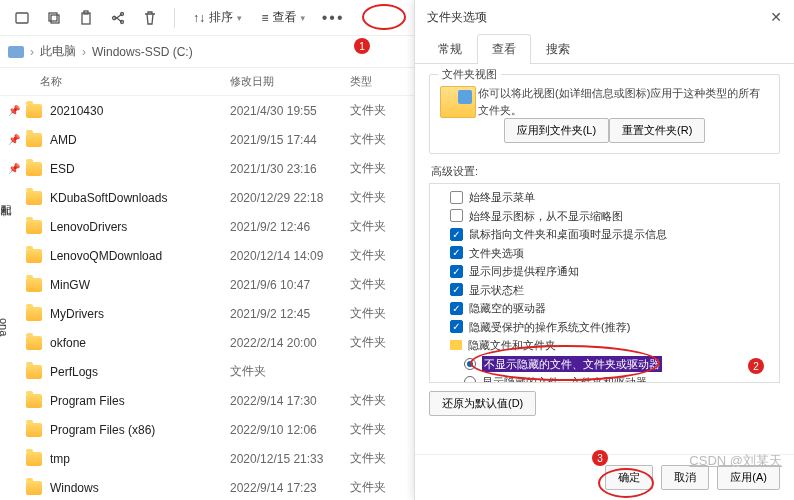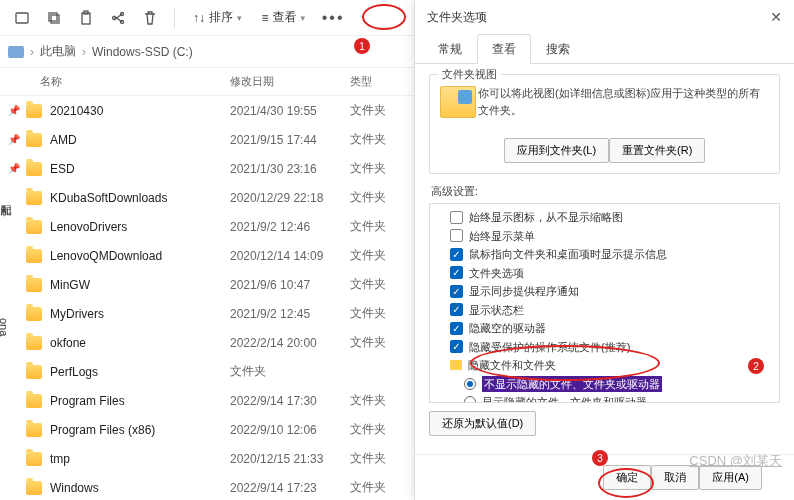--- a/index.html
+++ b/index.html
@@ -47,36 +47,36 @@
 .tabs { display:flex; padding:0 8px; border-bottom:1px solid #ddd; }
 .tab { padding:6px 14px; cursor:pointer; border:1px solid transparent; border-bottom:none; margin-bottom:-1px; color:#444; }
 .tab.active { border-color:#ddd; background:#fff; border-radius:3px 3px 0 0; }
 .dlg-body { padding:10px 14px; flex:1; overflow:hidden; }
 .groupbox { border:1px solid #ddd; border-radius:2px; padding:10px; margin-bottom:10px; position:relative; }
 .group-title { position:absolute; top:-8px; left:8px; background:#fff; padding:0 4px; font-size:11px; color:#444; }
 .group-inner { display:flex; gap:2px; align-items:center; }
 .gicon { width:36px; height:32px; background:linear-gradient(#ffe08a,#ffc94a); border:1px solid #e6b84a; border-radius:2px; position:relative; }
 .gicon::after { content:""; position:absolute; top:3px; right:3px; width:14px; height:14px; background:#5ba3e0; border-radius:2px; }
 .group-text { flex:1; font-size:11px; color:#444; line-height:1.5; }
-.group-btns { display:flex; justify-content:center; margin-top:20px; }
+.group-btns { display:flex; justify-content:center; margin-top:0; }
 .btn { border:1px solid #bbb; background:#f8f8f8; padding:4px 12px; font-size:11px; cursor:pointer; border-radius:2px; }
 .adv-label { font-size:11px; color:#444; margin:4px 0 4px 2px; }
 .adv-list { border:1px solid #ddd; height:200px; overflow:hidden; padding:4px 6px; font-size:11px; }
 .adv-item { display:flex; align-items:center; gap:6px; padding:1px 0; line-height:1.5; }
 .adv-item.indent1 { padding-left:14px; }
 .adv-item.indent2 { padding-left:28px; }
 .cb { width:13px; height:13px; border:1px solid #888; border-radius:2px; display:inline-flex; align-items:center; justify-content:center; font-size:10px; color:#fff; }
 .cb.checked { background:#0067c0; border-color:#0067c0; }
 .cb.checked::after { content:"✓"; }
 .radio { width:12px; height:12px; border:1px solid #666; border-radius:50%; display:inline-flex; align-items:center; justify-content:center; }
 .radio.sel::after { content:""; width:6px; height:6px; background:#0067c0; border-radius:50%; }
 .sel-row { background:#4c1d95; color:#fff; padding:0 2px; }
 .fold-icon { width:12px; height:10px; background:#ffcf4a; border-radius:1px; display:inline-block; }
 .restore-row { display:flex; justify-content:flex-start; margin-top:8px; }
-.dlg-footer { display:flex; gap:0; justify-content:flex-end; padding:10px 32px; border-top:1px solid #eee; }
+.dlg-footer { display:flex; gap:8px; justify-content:flex-end; padding:10px 14px; border-top:1px solid #eee; }
 .ell-radio { width:190px; height:36px; top:345px; left:470px; }
 .ell-ok { width:56px; height:30px; top:468px; left:598px; }
 .watermark { position:absolute; right:12px; bottom:30px; color:#bbb; font-size:13px; pointer-events:none;text-decoration:underline; }
 </style>
 </head>
 <body>
 
 <div class="toolbar">
   <div class="tool-icon">
       <svg viewBox="0 0 16 16" fill="none" stroke="currentColor" stroke-width="1.3">
@@ -254,25 +254,25 @@
       </div>
       <div class="group-btns">
         <button class="btn">应用到文件夹(L)</button>
         <button class="btn">重置文件夹(R)</button>
       </div>
     </div>
     <div class="adv-label">高级设置:</div>
     <div class="adv-list" id="advlist">
         <div class="adv-item indent1">
           <span class="cb "></span>
+          <span>始终显示菜单</span>
+        </div>
+        <div class="adv-item indent1">
+          <span class="cb "></span>
           <span>始终显示图标，从不显示缩略图</span>
-        </div>
-        <div class="adv-item indent1">
-          <span class="cb "></span>
-          <span>始终显示菜单</span>
         </div>
         <div class="adv-item indent1">
           <span class="cb checked"></span>
           <span>鼠标指向文件夹和桌面项时显示提示信息</span>
         </div>
         <div class="adv-item indent1">
           <span class="cb checked"></span>
           <span>文件夹选项</span>
         </div>
         <div class="adv-item indent1">

